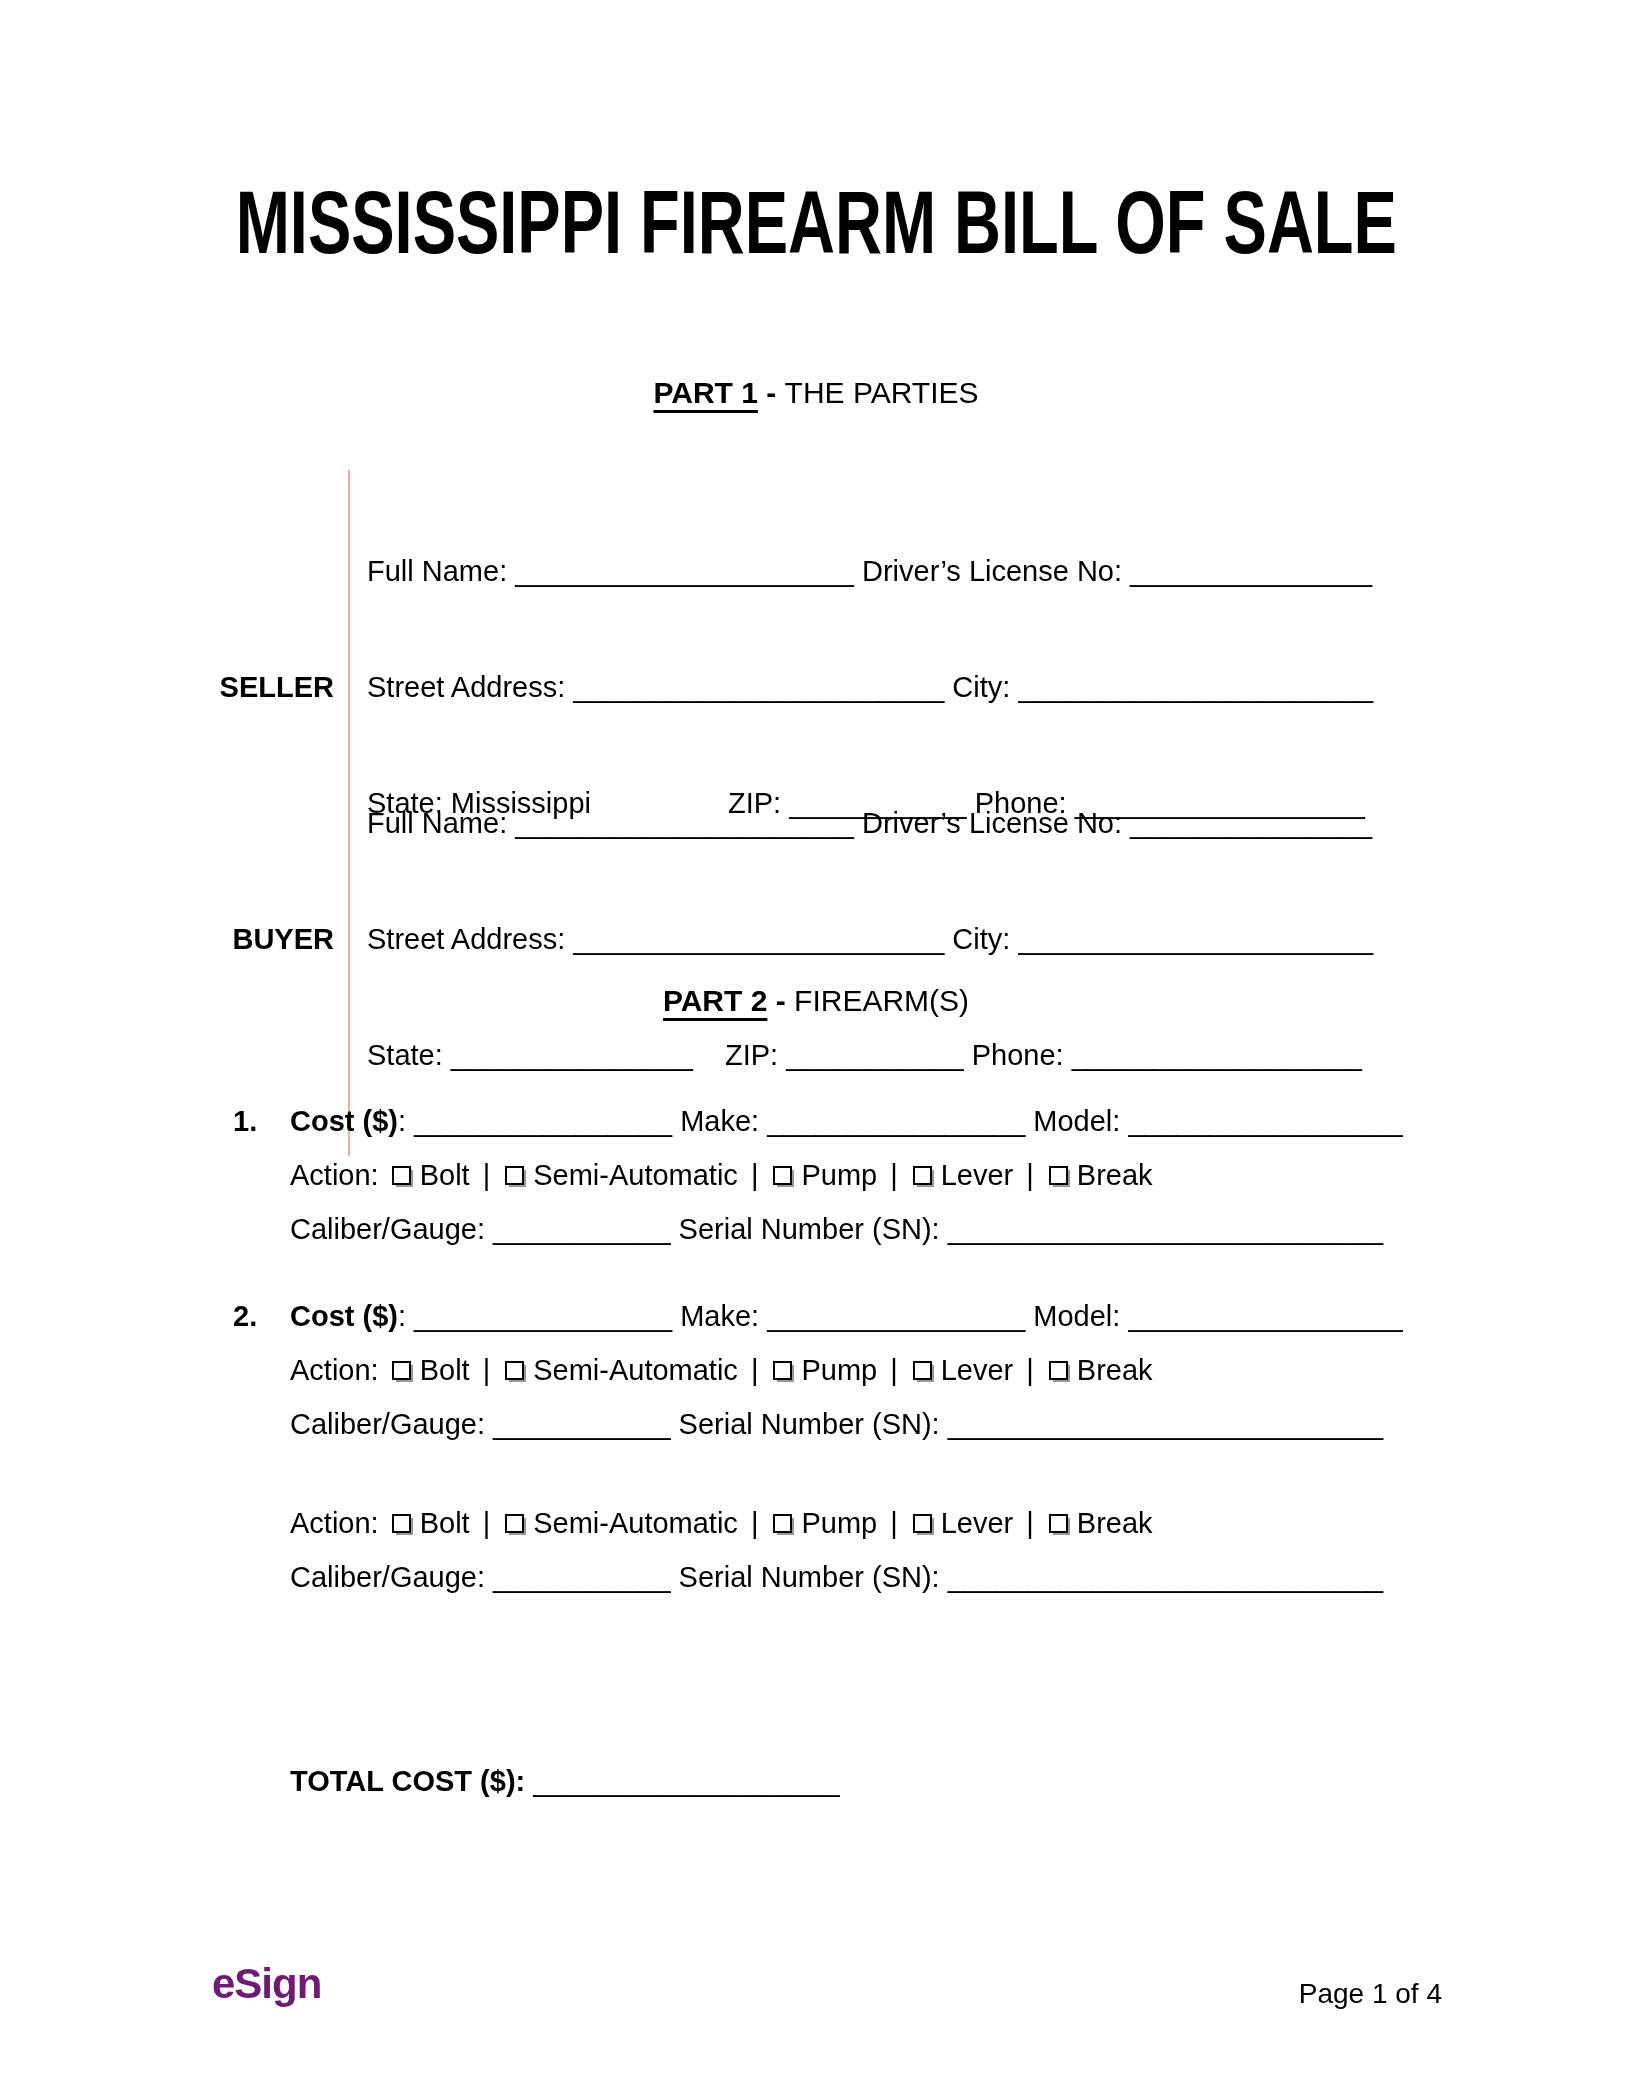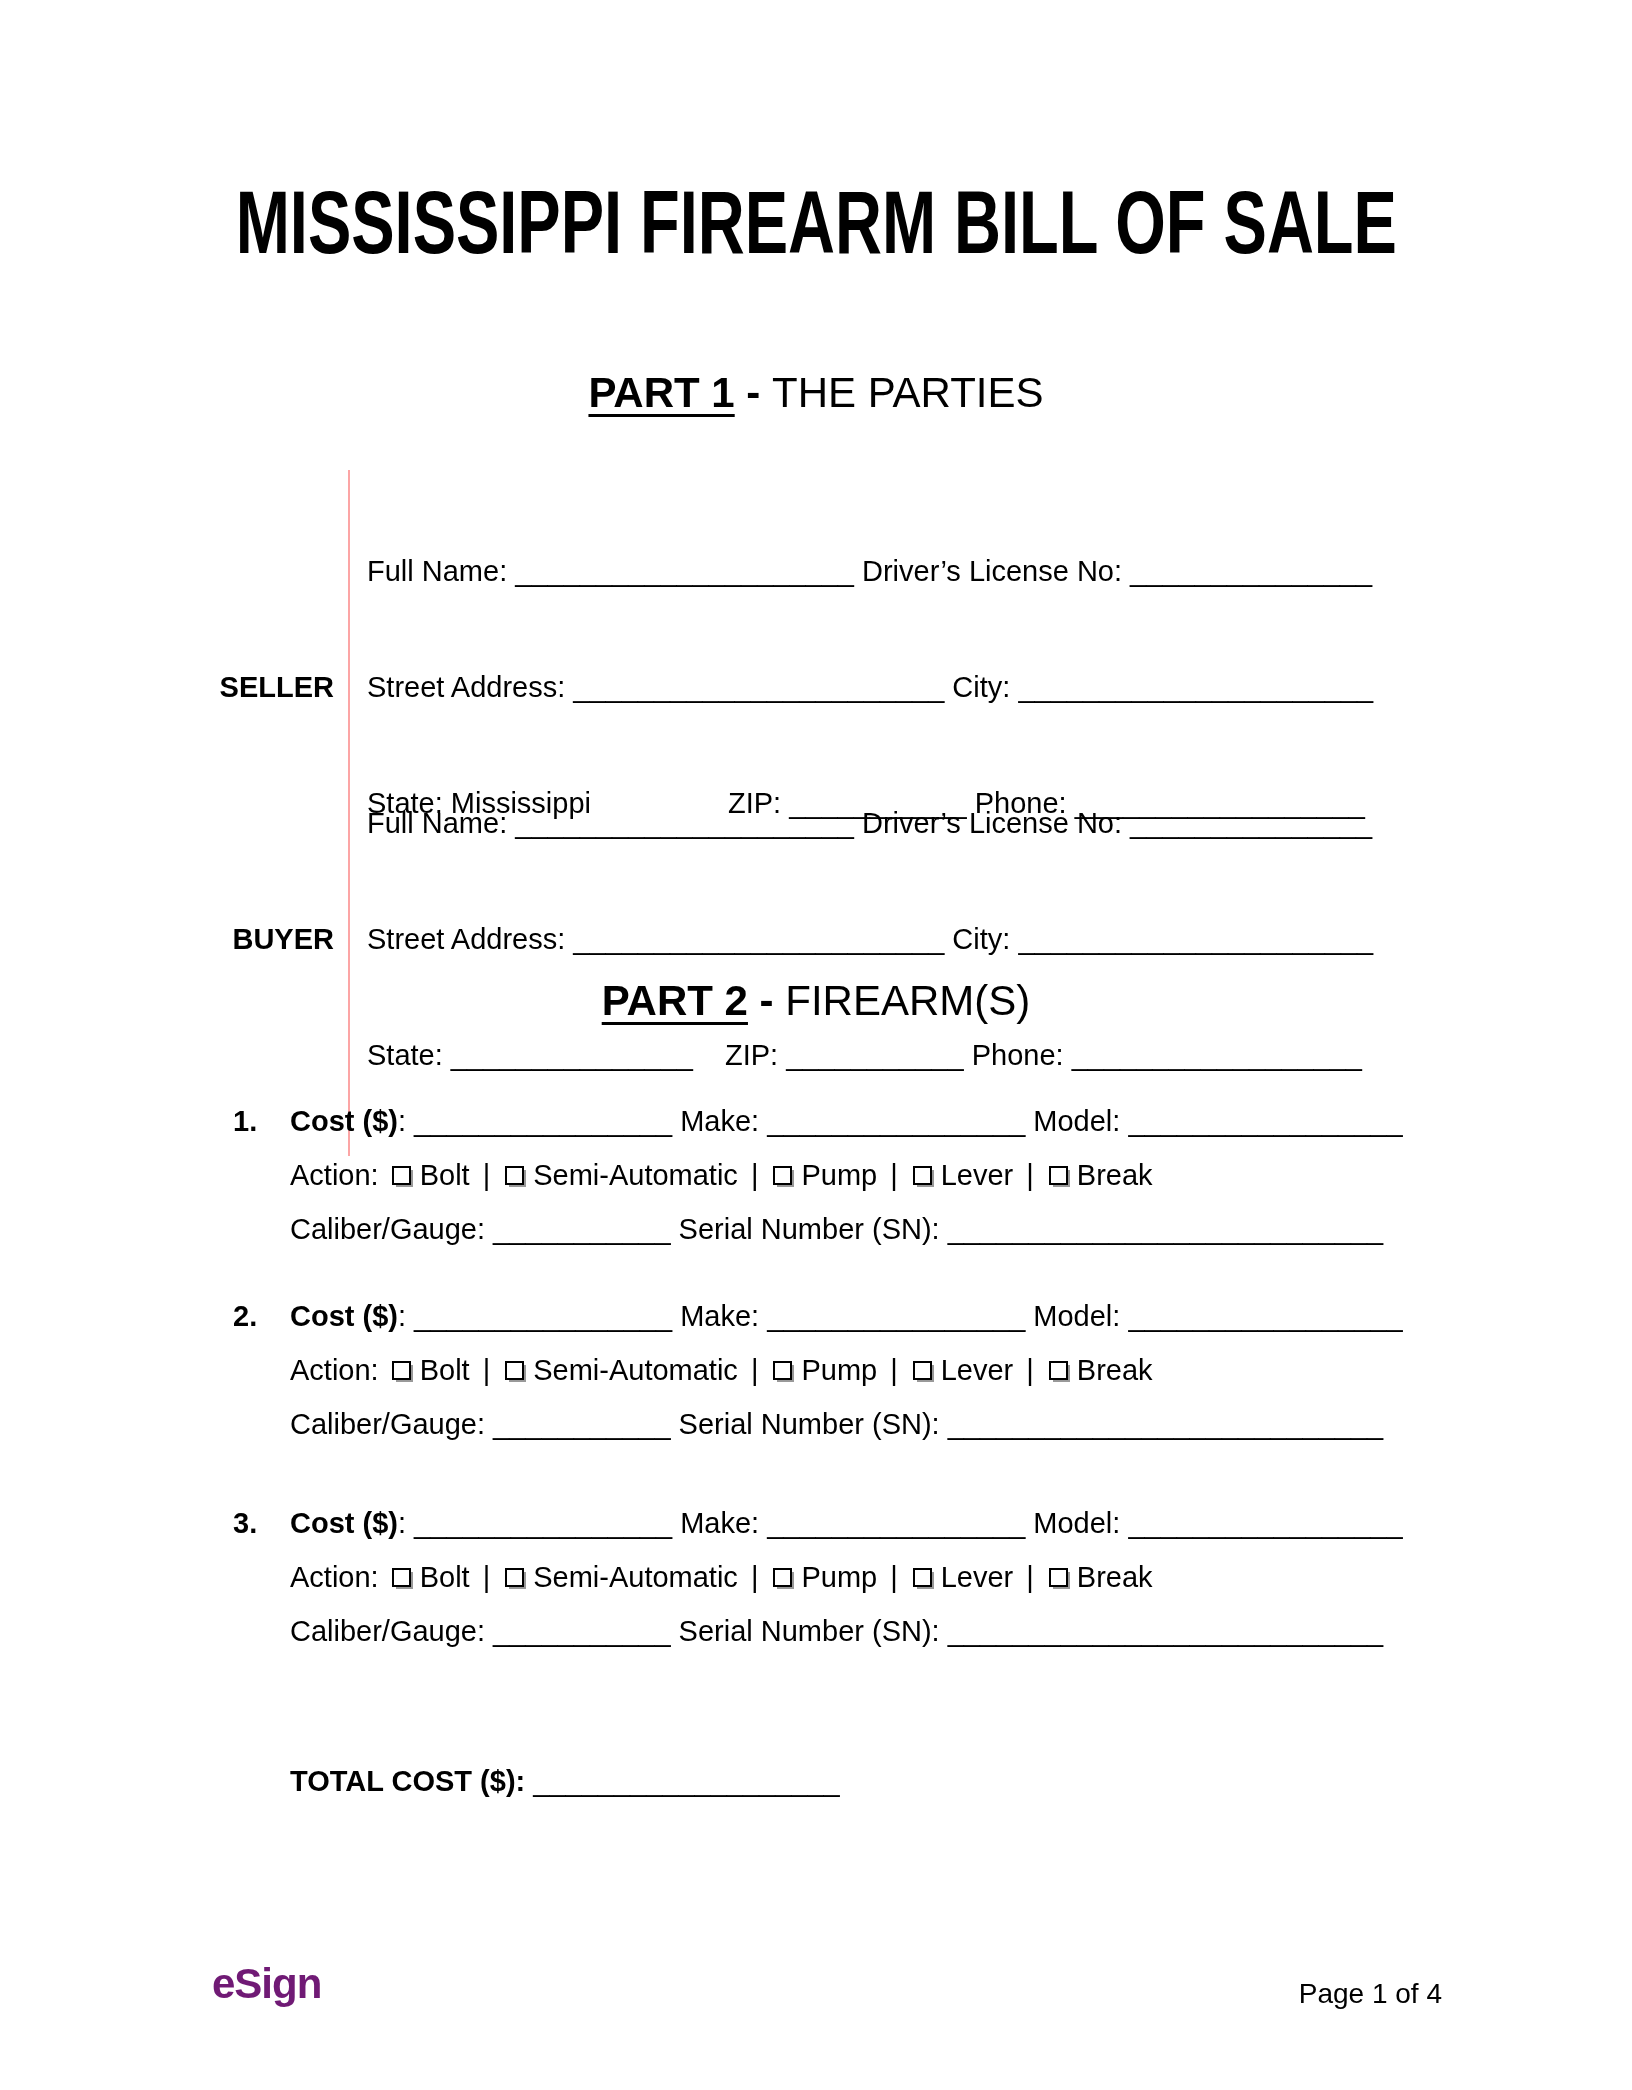--- a/index.html
+++ b/index.html
@@ -26,21 +26,21 @@
     line-height: 1;
     white-space: nowrap;
     transform: scaleX(0.73);
     transform-origin: center;
   }
 
   
   .heading {
     position: absolute; left: 0; width: 100%;
     text-align: center;
-    font-size: 42px; line-height: 34px;
+    font-size: 30px; line-height: 34px;
     white-space: pre;
   }
   #part1-heading { top: 376px; }
   #part2-heading { top: 984px; }
   .heading .hl {
     font-weight: bold;
     text-decoration: underline;
     text-decoration-thickness: 3px;
     text-underline-offset: 7px;
   }
@@ -144,21 +144,20 @@
     <div class="irow">Caliber/Gauge: ___________ Serial Number (SN): ___________________________</div>
   </div>
 
   <div class="item" id="item-2">
     <div class="irow first"><span class="inum">2.</span><span class="blabel">Cost ($)</span><span>: ________________ Make: ________________ Model: _________________</span></div>
     <div class="irow"><span class="action-label">Action:</span><span class="cb"></span><span class="opt-label">Bolt</span><span class="sep">|</span><span class="cb"></span><span class="opt-label">Semi-Automatic</span><span class="sep">|</span><span class="cb"></span><span class="opt-label">Pump</span><span class="sep">|</span><span class="cb"></span><span class="opt-label">Lever</span><span class="sep">|</span><span class="cb"></span><span class="opt-label">Break</span></div>
     <div class="irow">Caliber/Gauge: ___________ Serial Number (SN): ___________________________</div>
   </div>
 
   <div class="item" id="item-3">
-    <div class="irow first"><span class="inum">3.</span><span class="blabel">Cost ($)</span><span>: ________________ Make: ________________ Model: _________________</span></div>
     <div class="irow"><span class="action-label">Action:</span><span class="cb"></span><span class="opt-label">Bolt</span><span class="sep">|</span><span class="cb"></span><span class="opt-label">Semi-Automatic</span><span class="sep">|</span><span class="cb"></span><span class="opt-label">Pump</span><span class="sep">|</span><span class="cb"></span><span class="opt-label">Lever</span><span class="sep">|</span><span class="cb"></span><span class="opt-label">Break</span></div>
     <div class="irow">Caliber/Gauge: ___________ Serial Number (SN): ___________________________</div>
   </div>
 
   <div class="total-row"><span class="blabel">TOTAL COST ($):</span><span> ___________________</span></div>
 
   <div class="footer-logo">eSign</div>
   <div class="footer-page">Page 1 of 4</div>
 
 </div>

